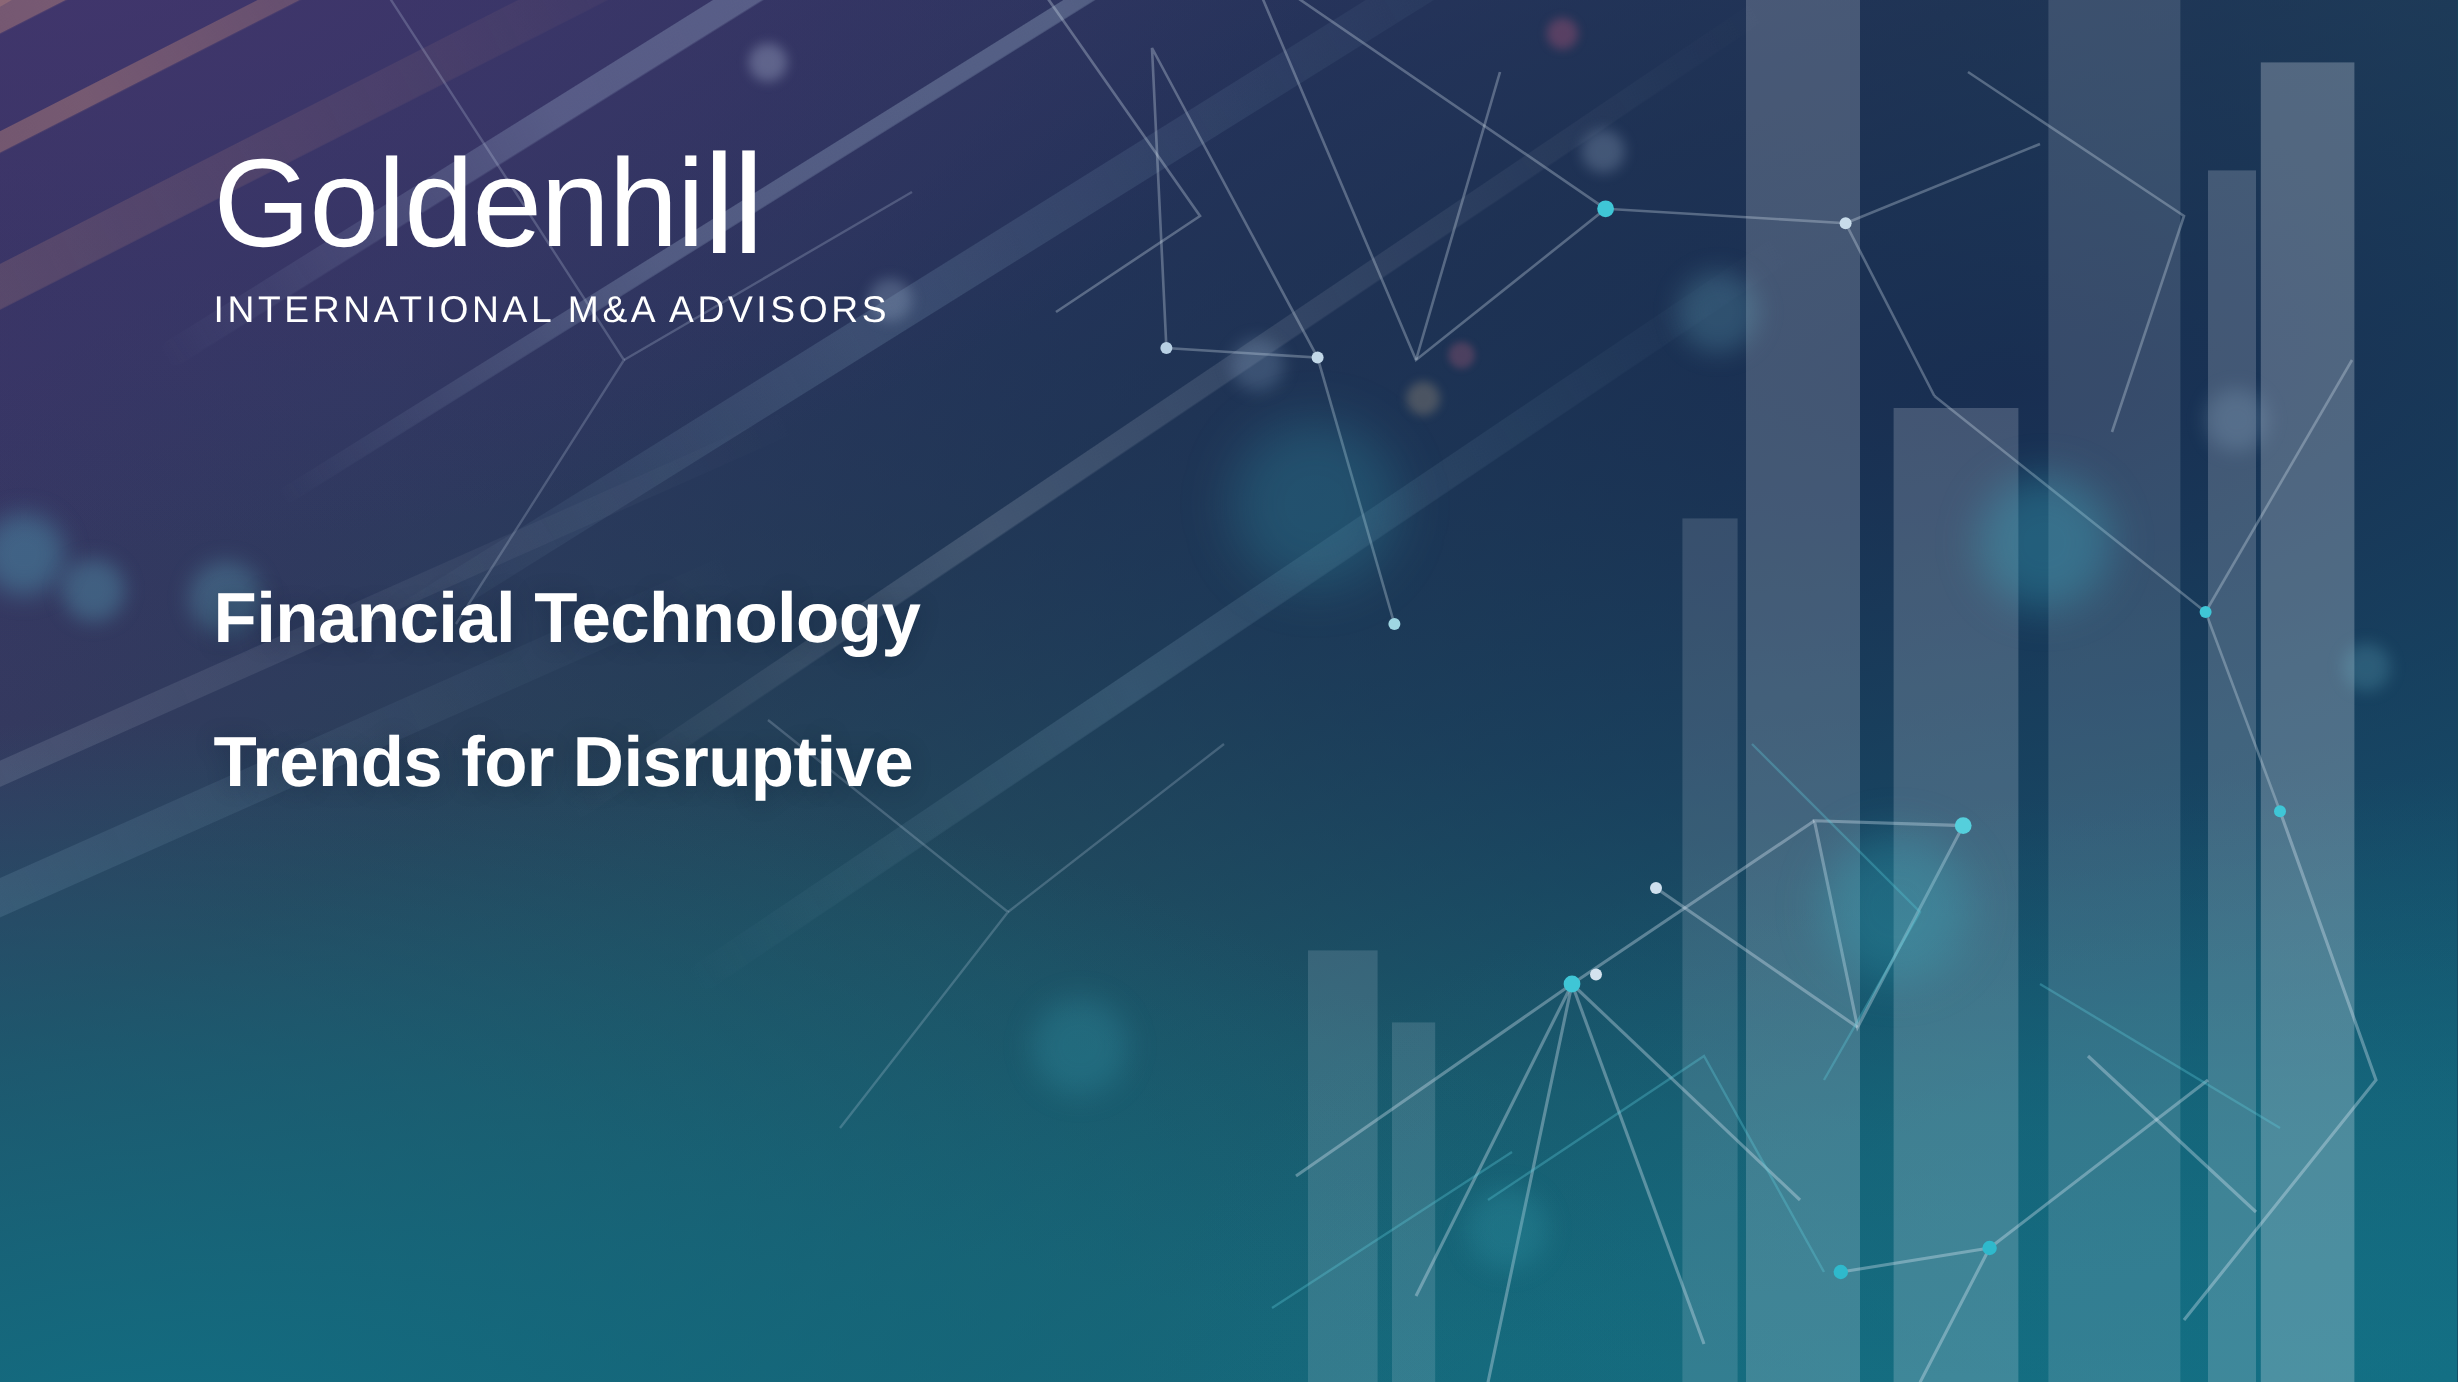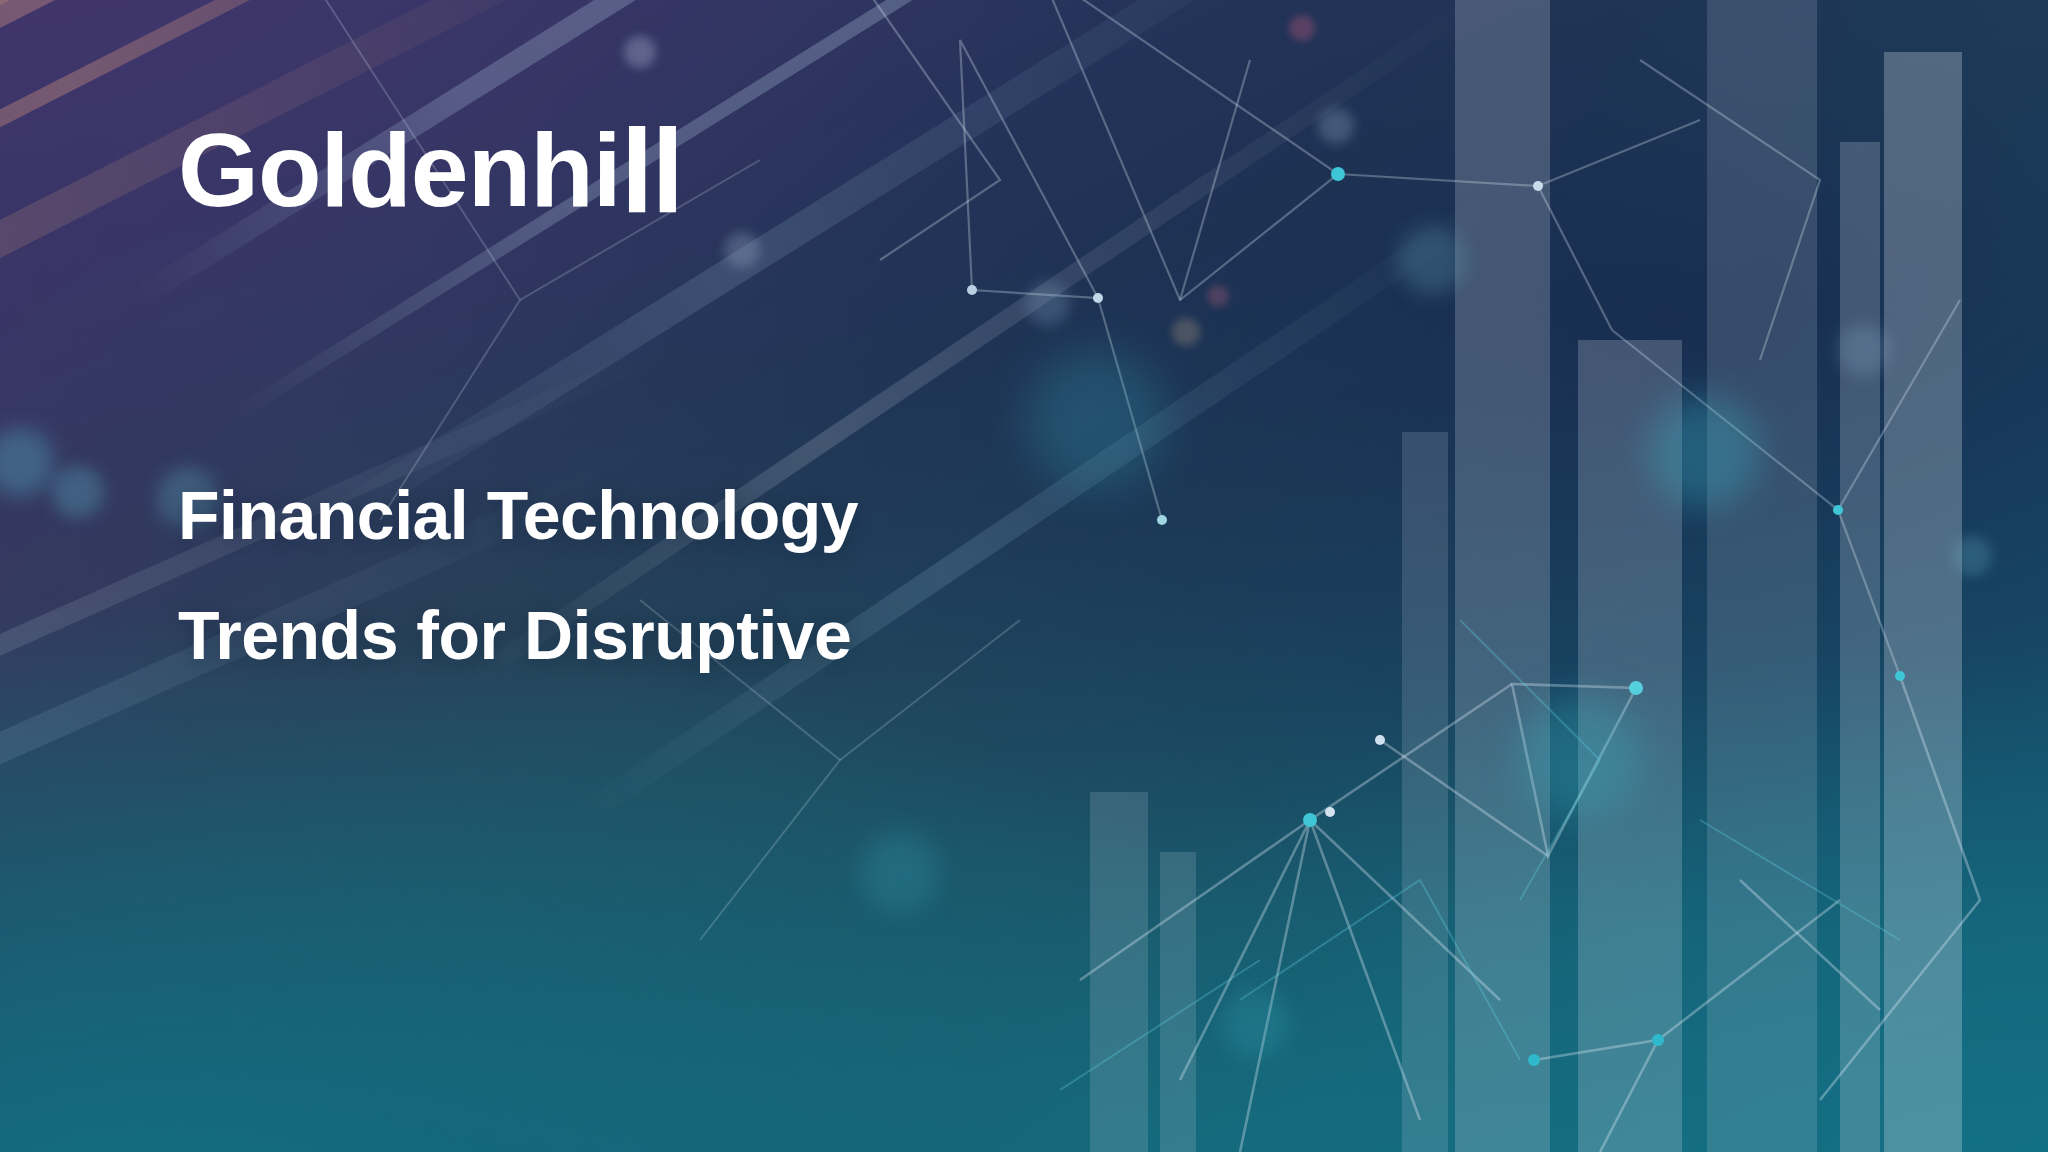--- a/index.html
+++ b/index.html
@@ -81,42 +81,42 @@
   .bokeh { position:absolute; border-radius:50%; }
 
   
   .content { position:absolute; inset:0; }
 
   #logo-block { position:absolute; left:178px; top:118px; }
 
   .wordmark {
     position:relative;
     font-size:104px;
-    font-weight:700;
+    font-weight:400;
     letter-spacing:-1px;
     color:#ffffff;
     line-height:1;
     white-space:nowrap;
     display:block;
   }
   .wordmark .tall { font-size:118px; line-height:0; position:relative; top:6px; letter-spacing:-2px; }
 
   .tagline {
     margin-top:18px;
     font-size:31px;
     font-weight:400;
     letter-spacing:3.0px;
     color:#ffffff;
     white-space:nowrap;
   }
 
   #headline {
     position:absolute; left:178px; top:455px;
     color:#ffffff;
-    font-size:68px;
+    font-size:59px;
     font-weight:700;
     line-height:120px;
     letter-spacing:-0.5px;
     white-space:nowrap;
     text-shadow:0 2px 18px rgba(10,28,48,0.30);
   }
   #headline .hl-line { display:block; }
 </style>
 </head>
 <body>
@@ -231,20 +231,21 @@
       <div class="bokeh" style="left: 1093px; top: 293px; width: 10px; height: 10px; background: rgb(194, 216, 232);"></div>
       <div class="bokeh" style="left: 967px; top: 285px; width: 10px; height: 10px; background: rgb(184, 208, 228);"></div>
       <div class="bokeh" style="left: 1375px; top: 735px; width: 10px; height: 10px; background: rgb(207, 224, 238);"></div>
       <div class="bokeh" style="left: 1895px; top: 671px; width: 10px; height: 10px; background: rgb(63, 198, 214);"></div>
     </div>
 
   <div class="content">
 
     <div id="logo-block">
       <div class="wordmark"><span>Goldenhi</span><span class="tall">ll</span></div>
+      <div class="tagline">INTERNATIONAL M&amp;A ADVISORS</div>
     </div>
 
     <div id="headline">
       <span class="hl-line">Financial Technology</span>
       <span class="hl-line">Trends for Disruptive</span>
     </div>
 
   </div>
 </div>
 

